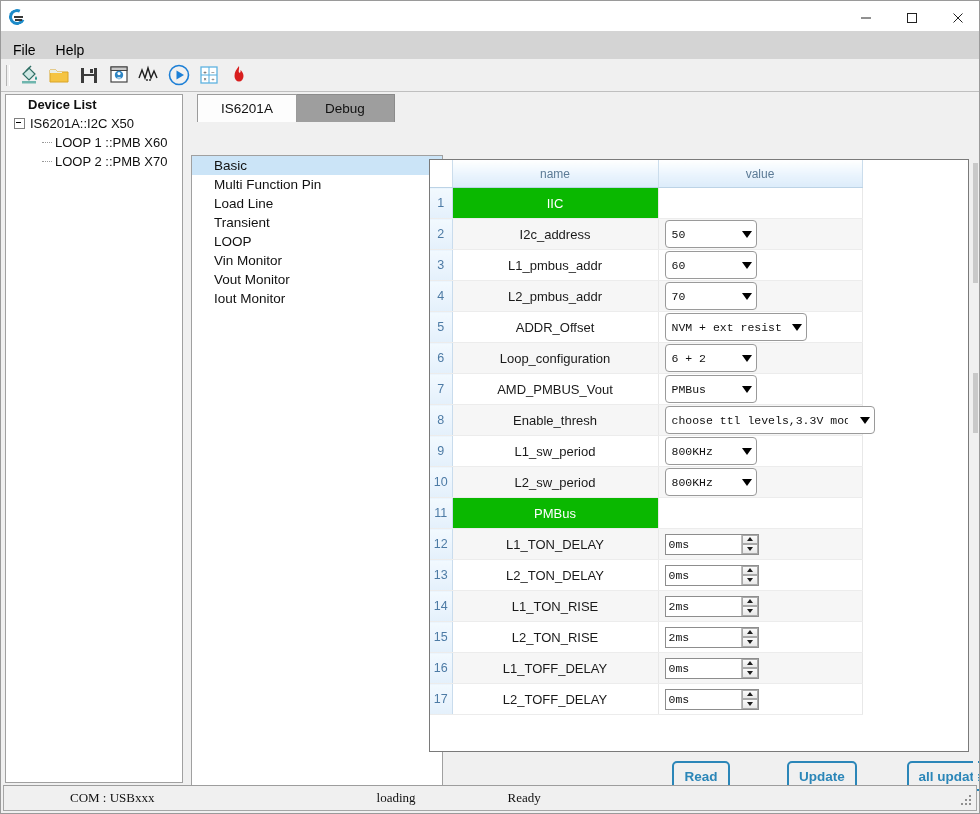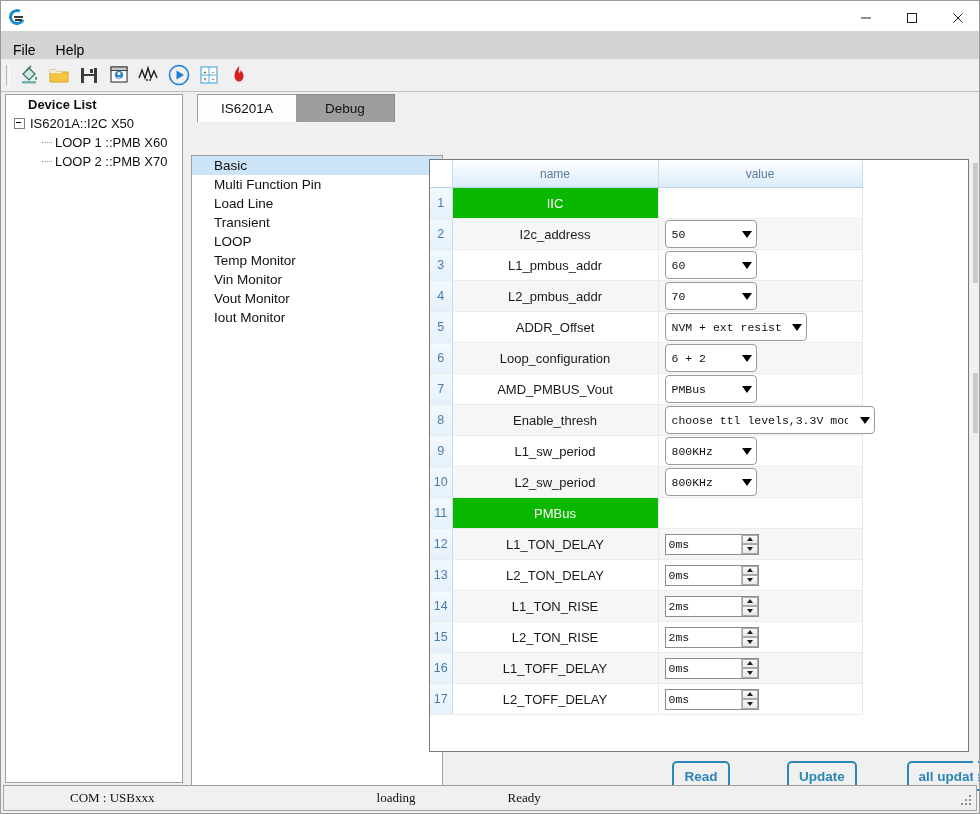--- a/index.html
+++ b/index.html
@@ -519,21 +519,20 @@
     </div>
 
     <div class="tabbody">
 
       <div class="seclist">
         <div class="sec-item selected"><span>Basic</span></div>
         <div class="sec-item"><span>Multi Function Pin</span></div>
         <div class="sec-item"><span>Load Line</span></div>
         <div class="sec-item"><span>Transient</span></div>
         <div class="sec-item"><span>LOOP</span></div>
-        <div class="sec-item"><span>Temp Monitor</span></div>
         <div class="sec-item"><span>Vin Monitor</span></div>
         <div class="sec-item"><span>Vout Monitor</span></div>
         <div class="sec-item"><span>Iout Monitor</span></div>
       </div>
 
       <div class="tablewrap">
         <table class="ptable">
           <colgroup>
               <col class="c-idx">
               <col class="c-name">

